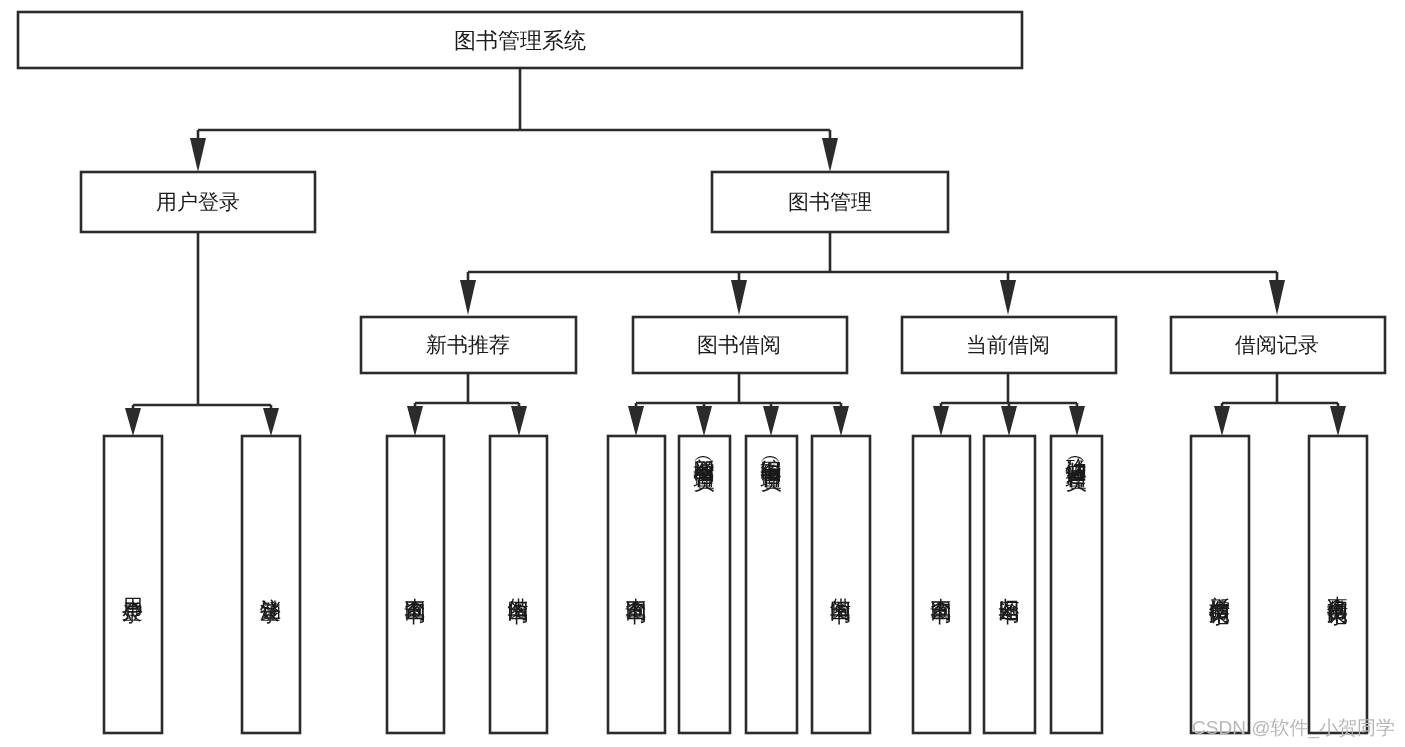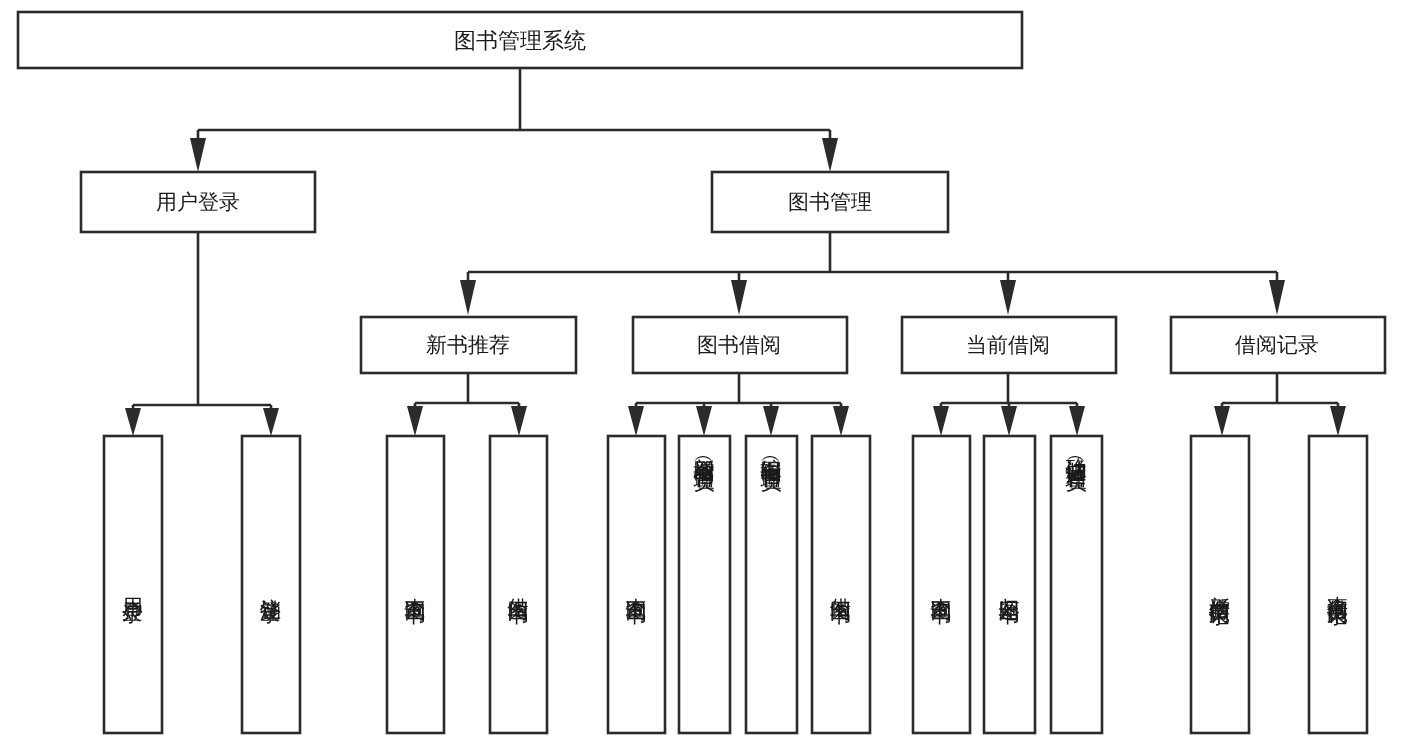--- a/index.html
+++ b/index.html
@@ -236,14 +236,15 @@
   </div>
 
   <div class="vlabel-wrap" style="left:1191px; top:436px; width:58px; height:297px; align-items:center;">
     <span class="vlabel">新增借阅记录</span>
   </div>
 
   <div class="vlabel-wrap" style="left:1309px; top:436px; width:58px; height:297px; align-items:center;">
     <span class="vlabel">查询借阅记录</span>
   </div>
 
+  <div class="watermark">CSDN @软件_小贺同学</div>
 
 </div>
 
 </body></html>

